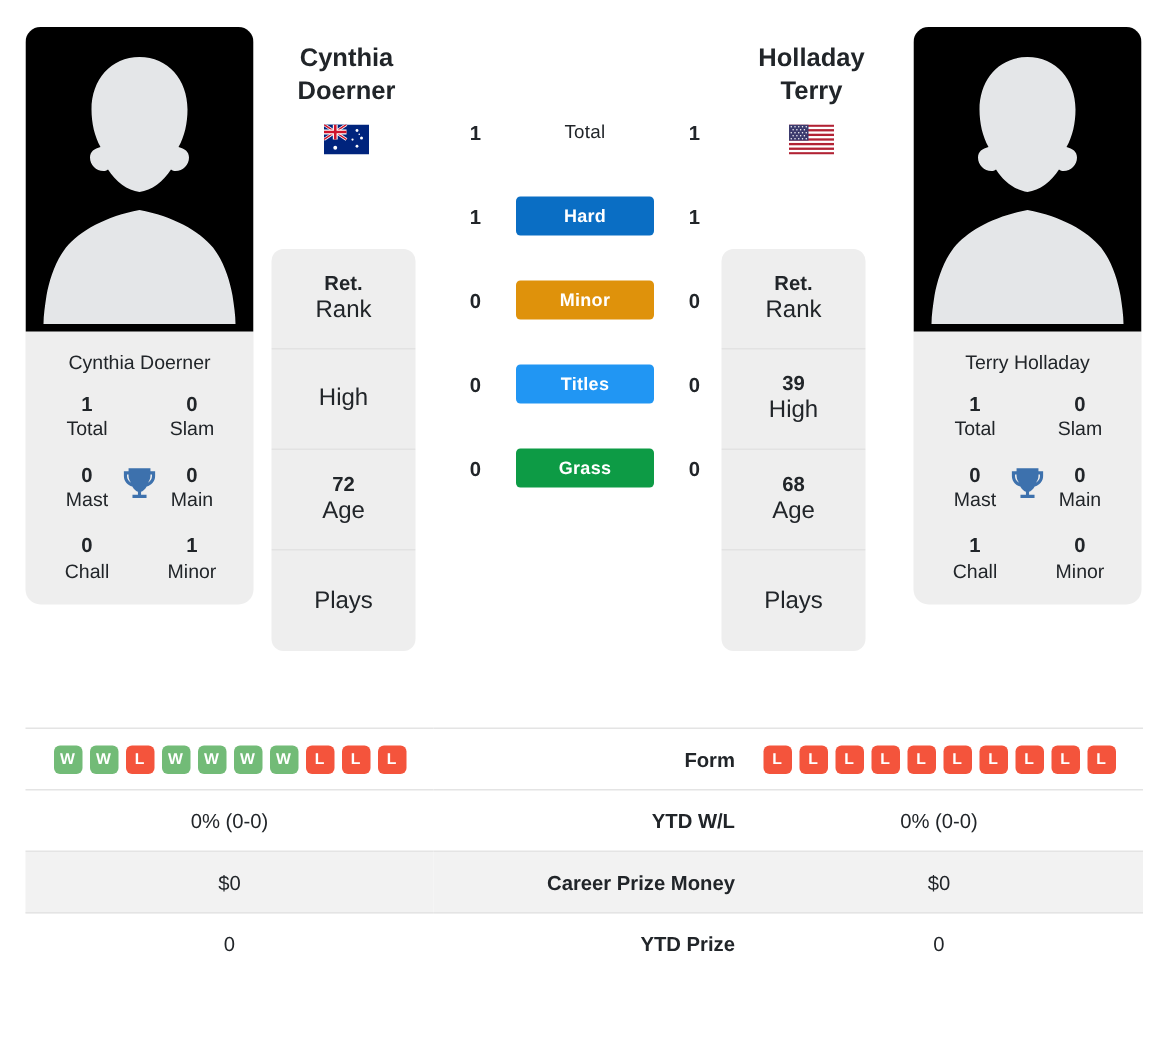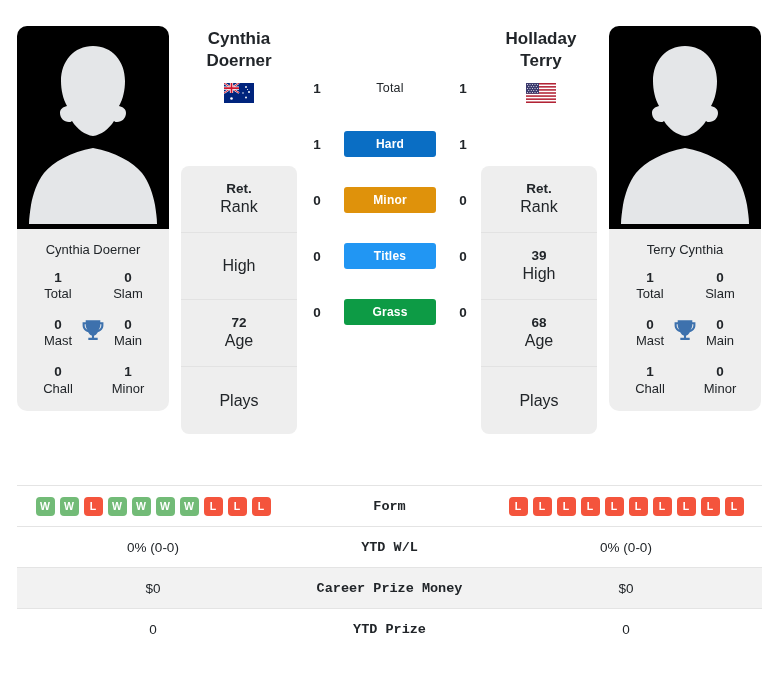--- a/index.html
+++ b/index.html
@@ -18,21 +18,21 @@
   
   .top-area {
     position: relative;
     width: 779px;
     height: 476px;
   }
 
   
   .photo-card {
     position: absolute;
-    top: 26px;
+    top: 18px;
     width: 152px;
     background: #eeeeee;
     border-radius: 10px;
     overflow: hidden;
   }
   .photo-card.left  { left: 17px; }
   .photo-card.right { left: 609px; }
 
   .photo-frame {
     position: relative;
@@ -76,40 +76,40 @@
     width: 25px; height: 25px;
   }
 
   
   .name-head {
     position: absolute;
     top: 28px;
     width: 126px;
     text-align: center;
   }
-  .name-head.left  { left: 176px; }
+  .name-head.left  { left: 168px; }
   .name-head.right { left: 478px; }
   .pname {
     font-size: 17px;
     font-weight: bold;
     line-height: 1.3;
     color: #212529;
   }
   .flag {
     display: block;
     margin: 11px auto 0 auto;
     width: 30px; height: 20px;
     border: 0;
   }
 
   
   .rank-col {
     position: absolute;
     top: 166px;
-    width: 116px;
+    width: 96px;
     background: #eeeeee;
     border-radius: 8px;
     overflow: hidden;
   }
   .rank-col.left  { left: 181px; }
   .rank-col.right { left: 481px; }
   .rank-cell {
     height: 67px;
     display: flex;
     flex-direction: column;
@@ -176,24 +176,23 @@
     font-size: 13.5px;
     color: #212529;
   }
   .stats-table tr.alt { background: #f2f2f2; }
   .cell-left, .cell-right {
     width: 272px;
     text-align: center;
   }
   .cell-mid {
     width: 201px;
-    text-align: center;
+    text-align: right;
     font-weight: bold;
     font-size: 13.5px;
-    font-family: Liberation Mono, monospace;
   }
   .form-strip {
     display: flex;
     justify-content: center;
     gap: 5px;
   }
   .fbadge {
     width: 19px; height: 19px;
     border-radius: 4px;
     color: #ffffff;
@@ -250,21 +249,21 @@
         </div>
       </div>
     </div>
 
     <div class="photo-card right">
       <div class="photo-frame">
         <svg class="silhouette" viewBox="0 0 132 190">
           <path fill="#e4e6e8" d="M66 6c-19 0-32 15-32 35 0 9 2 18 6 25-4 1-7 3-7 7 0 5 4 9 9 9 1 0 2 0 3-1 5 8 13 14 21 15v12c-22 4-40 14-49 25-7 9-11 21-13 32-1 7-2 13-2 19h128c0-6-1-12-2-19-2-11-6-23-13-32-9-11-27-21-49-25v-12c8-1 16-7 21-15 1 1 2 1 3 1 5 0 9-4 9-9 0-4-3-6-7-7 4-7 6-16 6-25 0-20-13-35-32-35z"></path>
         </svg>
       </div>
-      <div class="photo-name">Terry Cynthia</div>
+      <div class="photo-name">Terry Holladay</div>
       <div class="titles-grid">
         <svg class="trophy" viewBox="0 0 24 24">
           <path fill="#3d71ad" d="M5 3h14v2h3v3c0 3.3-2.3 6-5.4 6.7C15.7 16.6 14 17.8 13 18v2h3.5v2h-9v-2H11v-2c-1-.2-2.7-1.4-3.6-3.3C4.3 14 2 11.3 2 8V5h3V3zm0 4H4v1c0 1.9 1.1 3.5 2.7 4.3C5.6 11 5 9.5 5 8V7zm14 0v1c0 1.5-.6 3-1.7 4.3C18.9 11.5 20 9.9 20 8V7h-1z"></path>
         </svg>
         <div class="tcell">
           <div class="tnum">1</div>
           <div class="tlabel">Total</div>
         </div>
         <div class="tcell">
           <div class="tnum">0</div>

